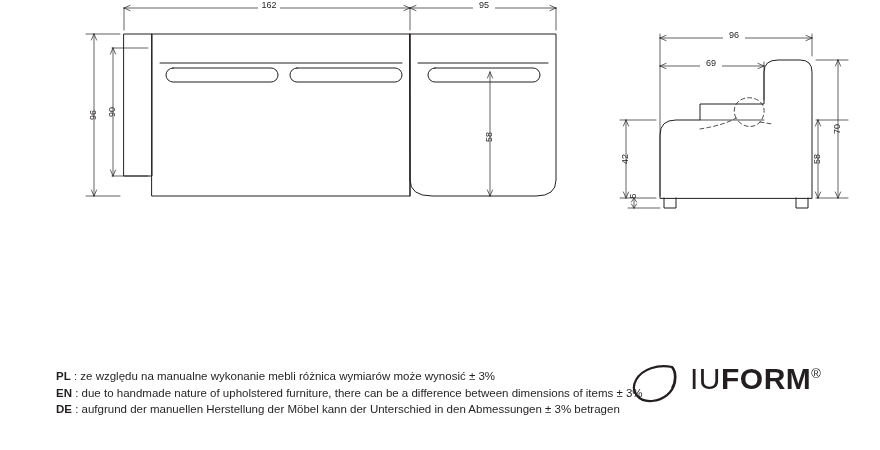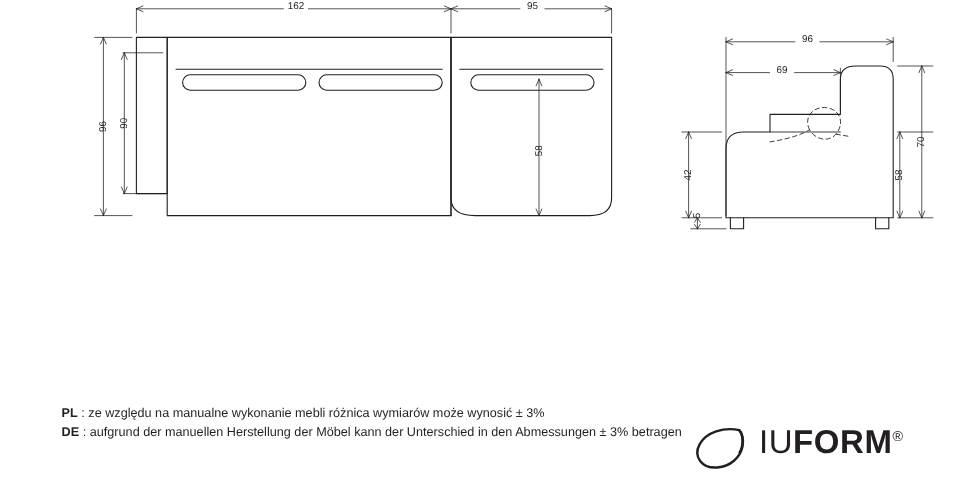--- a/index.html
+++ b/index.html
@@ -39,21 +39,21 @@
     white-space: nowrap;
     color: #231f20;
     padding-left: 44px;
   }
   .note-line b {
     font-weight: bold;
   }
   .logo {
     position: absolute;
     left: 628px;
-    top: 384px;
+    top: 360px;
     width: 245px;
     height: 46px;
   }
   .logo-text {
     position: absolute;
     left: 62px;
     top: 2px;
     font-size: 30px;
     letter-spacing: 0.5px;
     color: #231f20;
@@ -216,20 +216,23 @@
 
       <text class="dim-label" x="838" y="129" text-anchor="middle" dominant-baseline="middle" transform="rotate(-90 838 129)">70</text>
     </g>
   </svg>
 
   <div class="notes">
     <div class="note-line">
       <b>PL</b><span> : ze względu na manualne wykonanie mebli różnica wymiarów może wynosić ± 3%</span>
     </div>
     <div class="note-line">
+      <b>EN</b><span> : due to handmade nature of upholstered furniture, there can be a difference between dimensions of items ± 3%</span>
+    </div>
+    <div class="note-line">
       <b>DE</b><span> : aufgrund der manuellen Herstellung der Möbel kann der Unterschied in den Abmessungen ± 3% betragen</span>
     </div>
   </div>
 
   <div class="logo">
     <svg width="62" height="46" viewBox="0 0 62 46">
       <path d="M44 7 C 30 4, 14 9, 8 20 C 2 31, 10 42, 24 41 C 36 40, 45 32, 47 22 C 48 16, 47 10, 44 7 Z" fill="none" stroke="#231f20" stroke-width="2.2"></path>
       <path d="M44 7 C 48 12, 48 22, 44 28" fill="none" stroke="#231f20" stroke-width="2.2"></path>
     </svg>
     <div class="logo-text">

